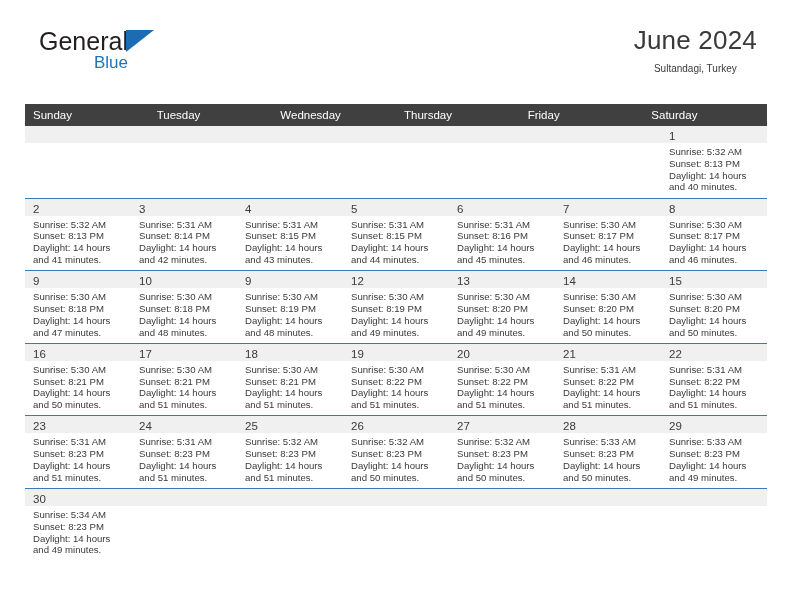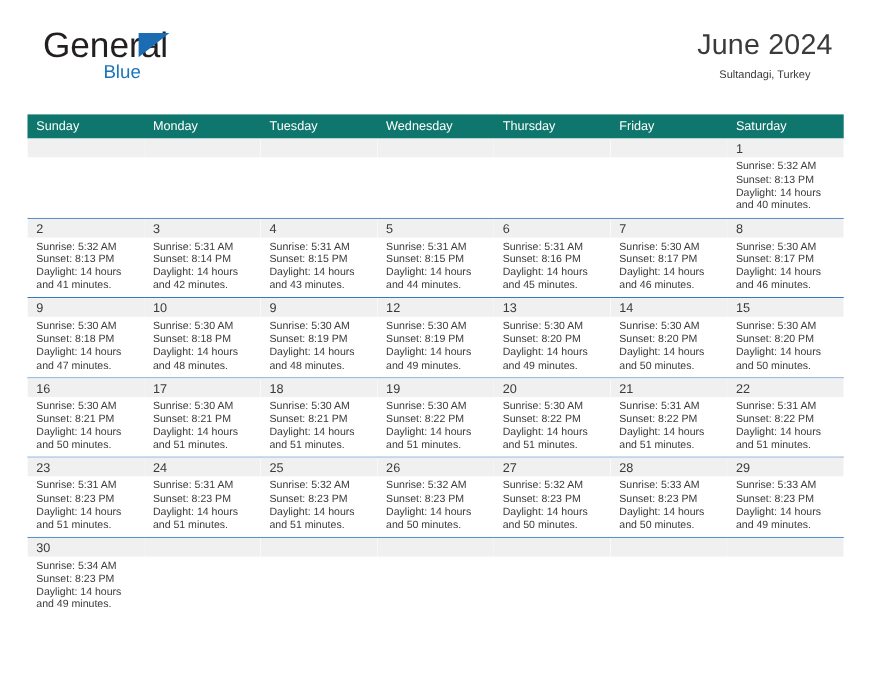--- a/index.html
+++ b/index.html
@@ -30,21 +30,21 @@
     box-sizing: border-box;
   }
   .logo {
     position: absolute;
     left: 14px;
     top: 28px;
     width: 200px;
     height: 52px;
   }
   .logo-general {
-    font-size: 32px;
+    font-size: 25px;
     color: #231f20;
     letter-spacing: 0px;
     line-height: 26px;
     font-family: "Liberation Sans", sans-serif;
   }
   .logo-blue {
     font-size: 17px;
     color: #1b75bb;
     line-height: 24px;
     margin-left: 55px;
@@ -82,21 +82,21 @@
 
   
   .calendar {
     position: absolute;
     left: 25px;
     top: 104px;
     width: 742px;
   }
   .dow-row {
     display: flex;
-    background: #0f766e;
+    background: #404040;
     height: 22px;
   }
   .dow {
     flex: 1 1 0;
     color: #ffffff;
     font-size: 11.5px;
     line-height: 22px;
     padding-left: 8px;
     box-sizing: border-box;
     overflow: hidden;
@@ -161,21 +161,20 @@
       <div class="cal-title">June 2024</div>
       <div class="cal-subtitle">Sultandagi, Turkey</div>
     </div>
 
   </div>
 
   <div class="calendar">
 
     <div class="dow-row">
       <div class="dow">Sunday</div>
-      <div class="dow">Monday</div>
       <div class="dow">Tuesday</div>
       <div class="dow">Wednesday</div>
       <div class="dow">Thursday</div>
       <div class="dow">Friday</div>
       <div class="dow">Saturday</div>
     </div>
 
     <div id="weeks-container">
         <div class="week">
           <div class="day empty">

